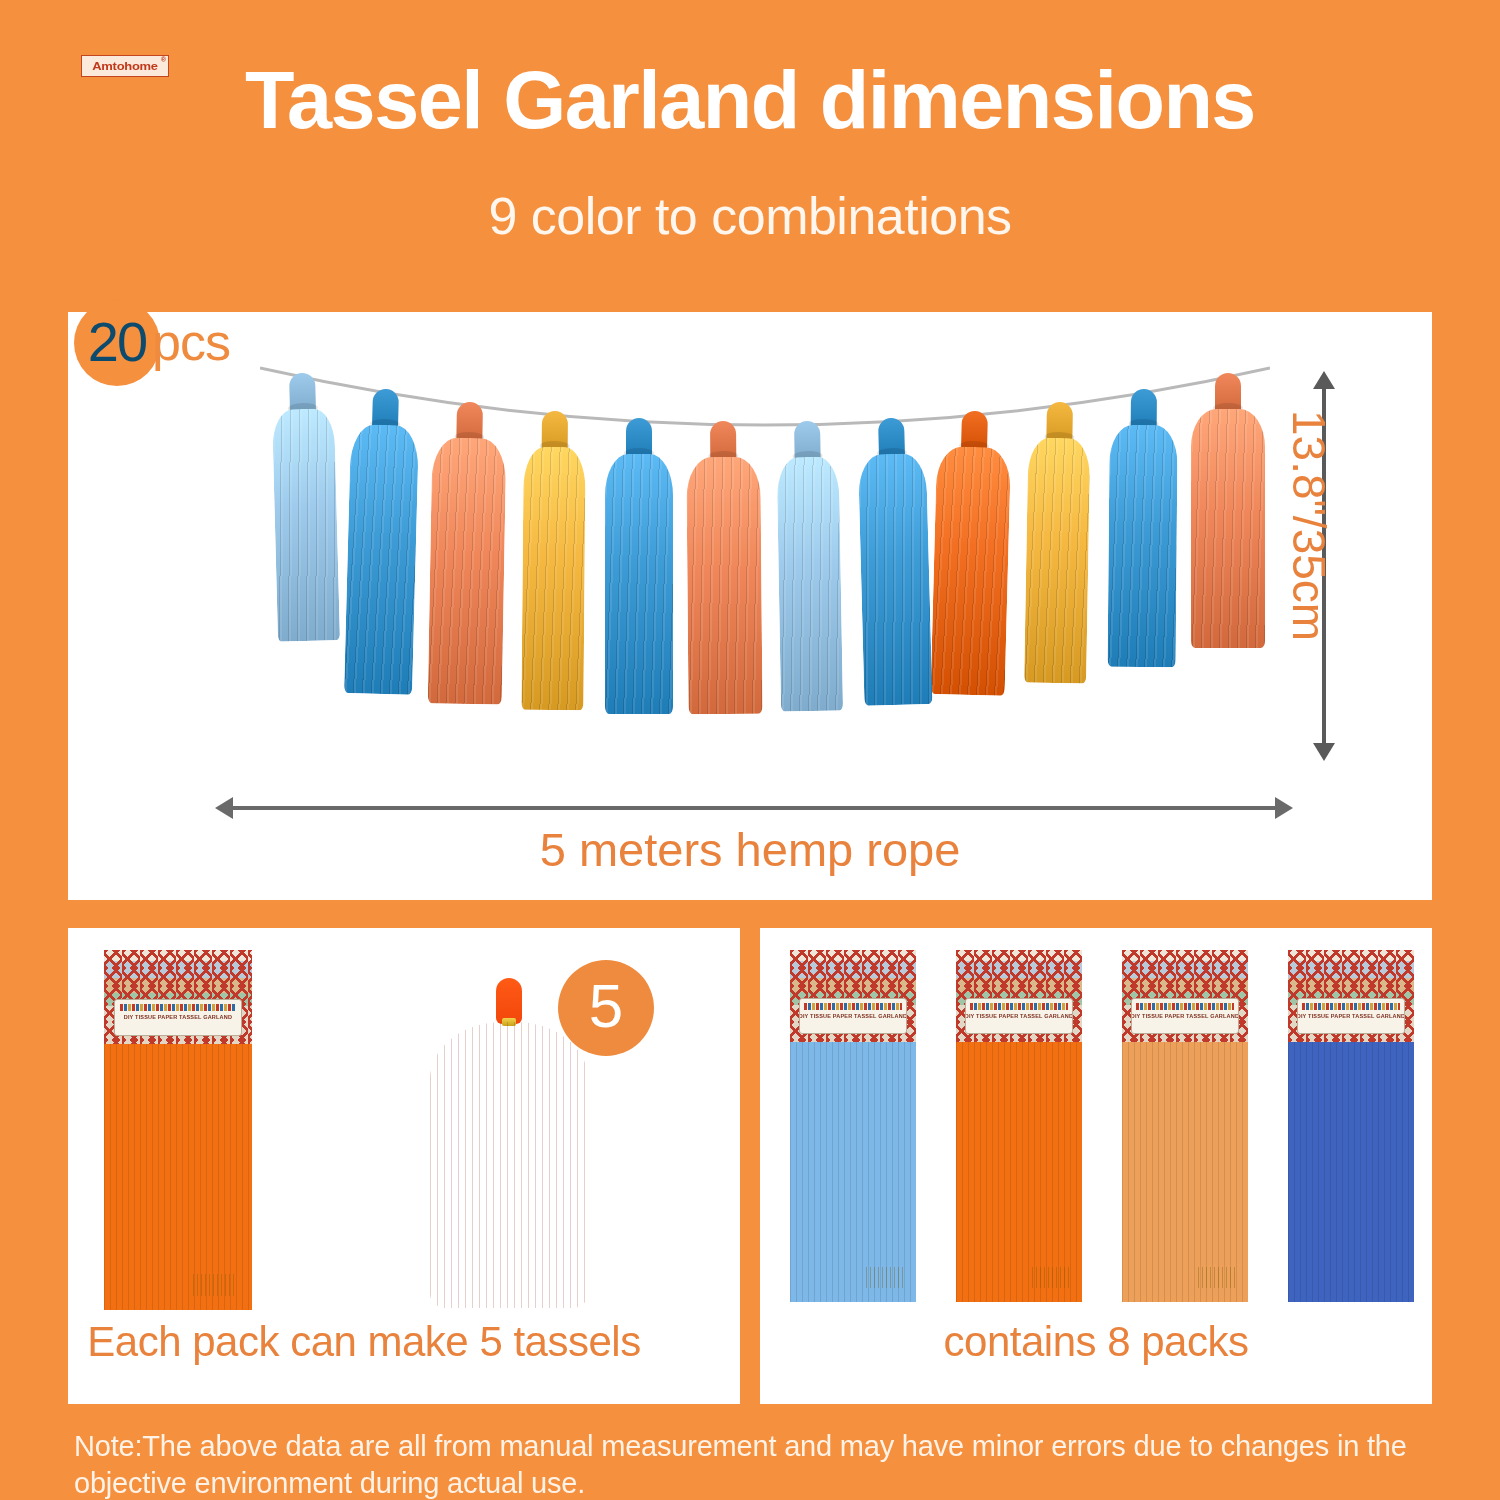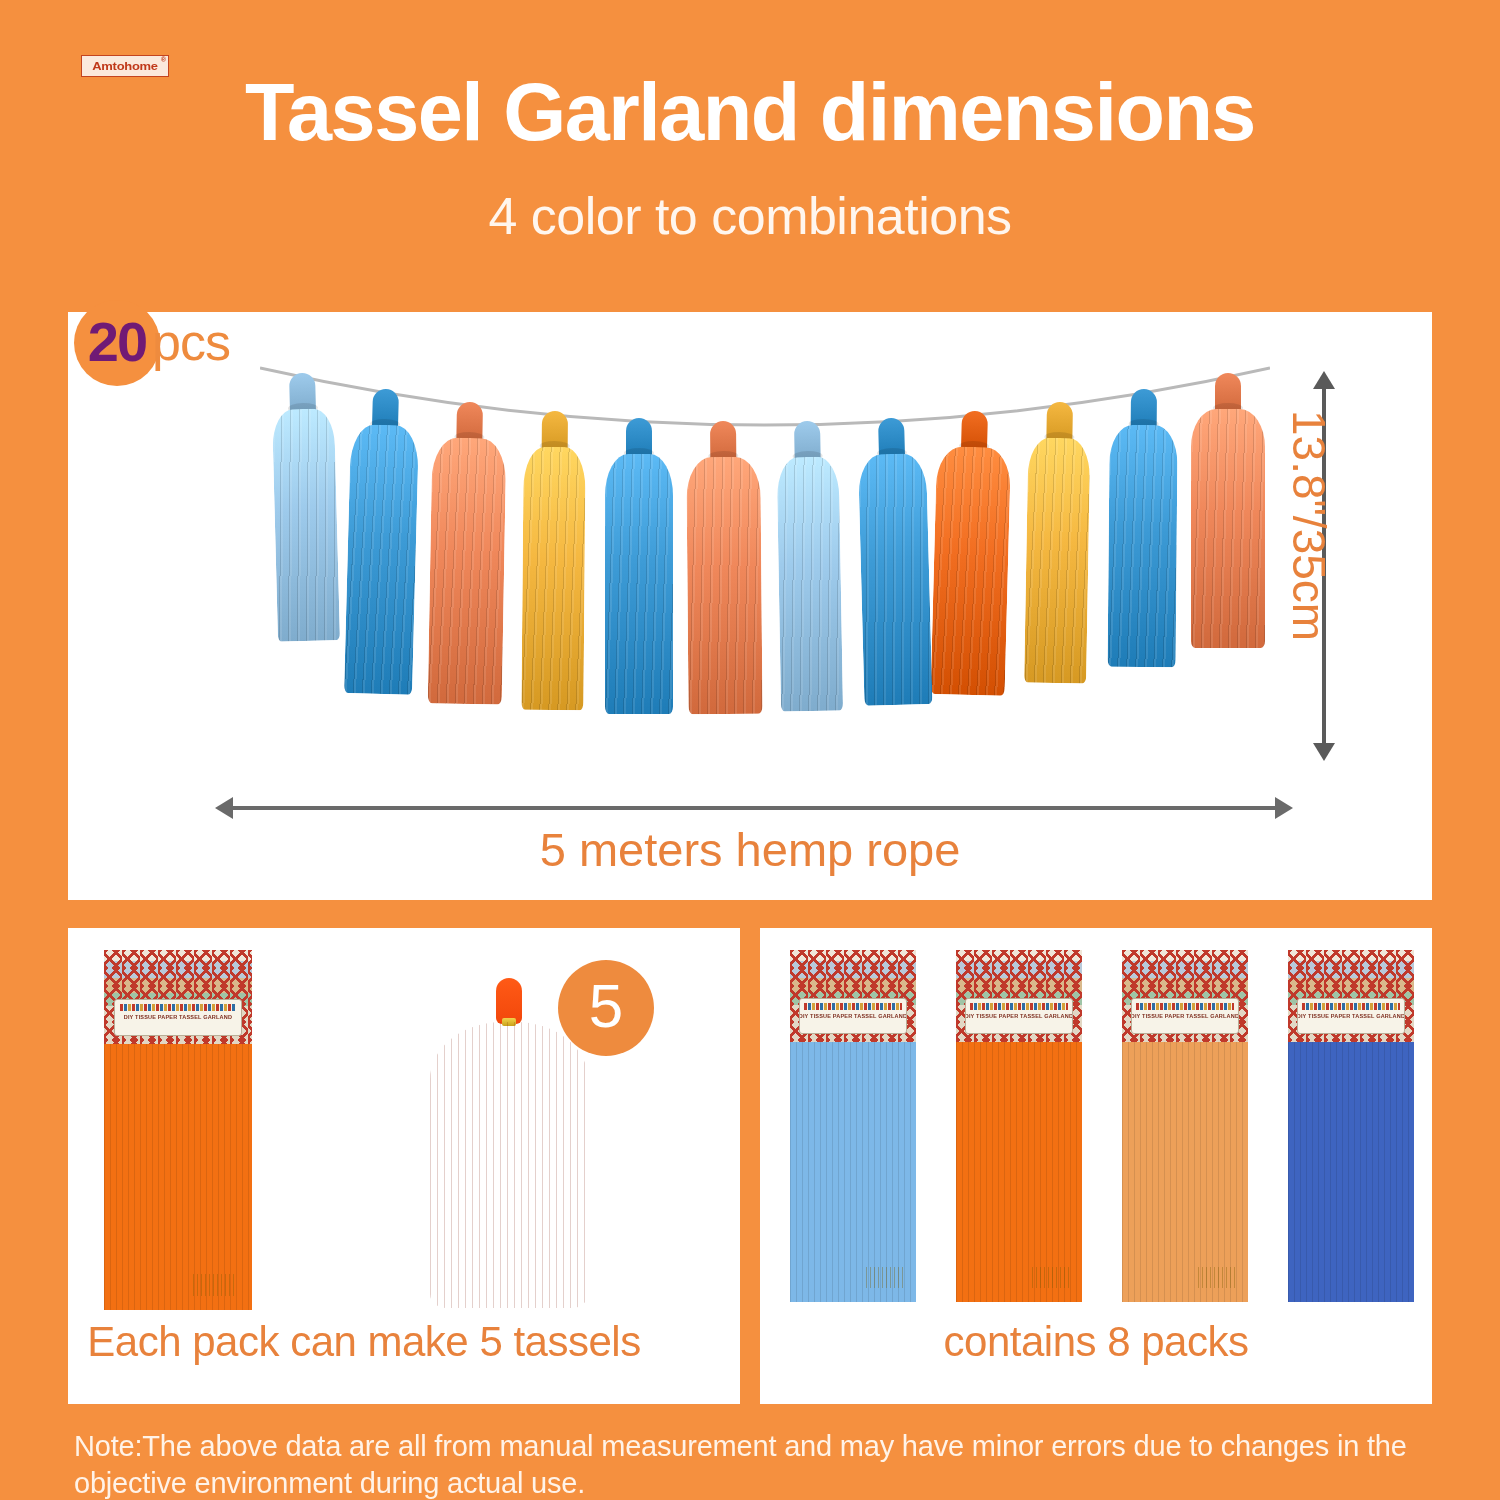--- a/index.html
+++ b/index.html
@@ -29,21 +29,20 @@
     position: absolute; right: 2px; top: 0px;
     font-size: 7px; color: #C0391A; font-weight: bold;
   }
 
   .page-title {
     position: absolute; left: 0; right: 0; top: 58px;
     text-align: center;
     font-size: 81px; font-weight: bold; color: #FFFFFF;
     letter-spacing: -1.5px;
     line-height: 1.05;
-    margin-top: 12px;
   }
   .page-subtitle {
     position: absolute; left: 0; right: 0; top: 186px;
     text-align: center;
     font-size: 52px; color: #FFF6EE; font-weight: 400;
     letter-spacing: -0.5px;
   }
 
   
   .panel { position: absolute; background: #FFFFFF; }
@@ -53,21 +52,21 @@
 
   
   .badge-20 {
     position: absolute; left: 74px; top: 300px;
     width: 86px; height: 86px; border-radius: 50%;
     background: #F5903F;
     display: flex; align-items: center; justify-content: center;
     z-index: 6;
   }
   .badge-20 span {
-    font-size: 56px; font-weight: 700; color: #701a75;
+    font-size: 56px; font-weight: 400; color: #0c4a6e;
     letter-spacing: -2px; transform: translateY(-2px);
   }
   .badge-pcs {
     position: absolute; left: 152px; top: 312px;
     font-size: 52px; color: #EE8B3E; font-weight: 400;
     letter-spacing: -1px; z-index: 6;
   }
 
   
   .garland-stage {
@@ -234,21 +233,21 @@
 </style>
 </head>
 <body>
 
 <div class="brand-logo">
   <span>Amtohome</span>
   <i class="tm">®</i>
 </div>
 
 <div class="page-title">Tassel Garland dimensions</div>
-<div class="page-subtitle">4 color to combinations</div>
+<div class="page-subtitle">9 color to combinations</div>
 
 <div class="panel" id="panel-main"></div>
 
 <div class="garland-stage">
   <svg class="rope" viewBox="0 0 1010 110" preserveAspectRatio="none">
     <path d="M0 4 Q 505 118 1010 4" fill="none" stroke="#B9B9B9" stroke-width="3"></path>
   </svg>
   <div id="garland-tassels">
       <div class="tassel" style="left: 203.083px; top: 61.1361px; width: 62px; height: 268px; z-index: 2; transform: rotate(-1.5deg);">
         <div class="knot" style="background: linear-gradient(rgb(158, 203, 236) 0%, rgb(122, 167, 200) 100%);"></div>

